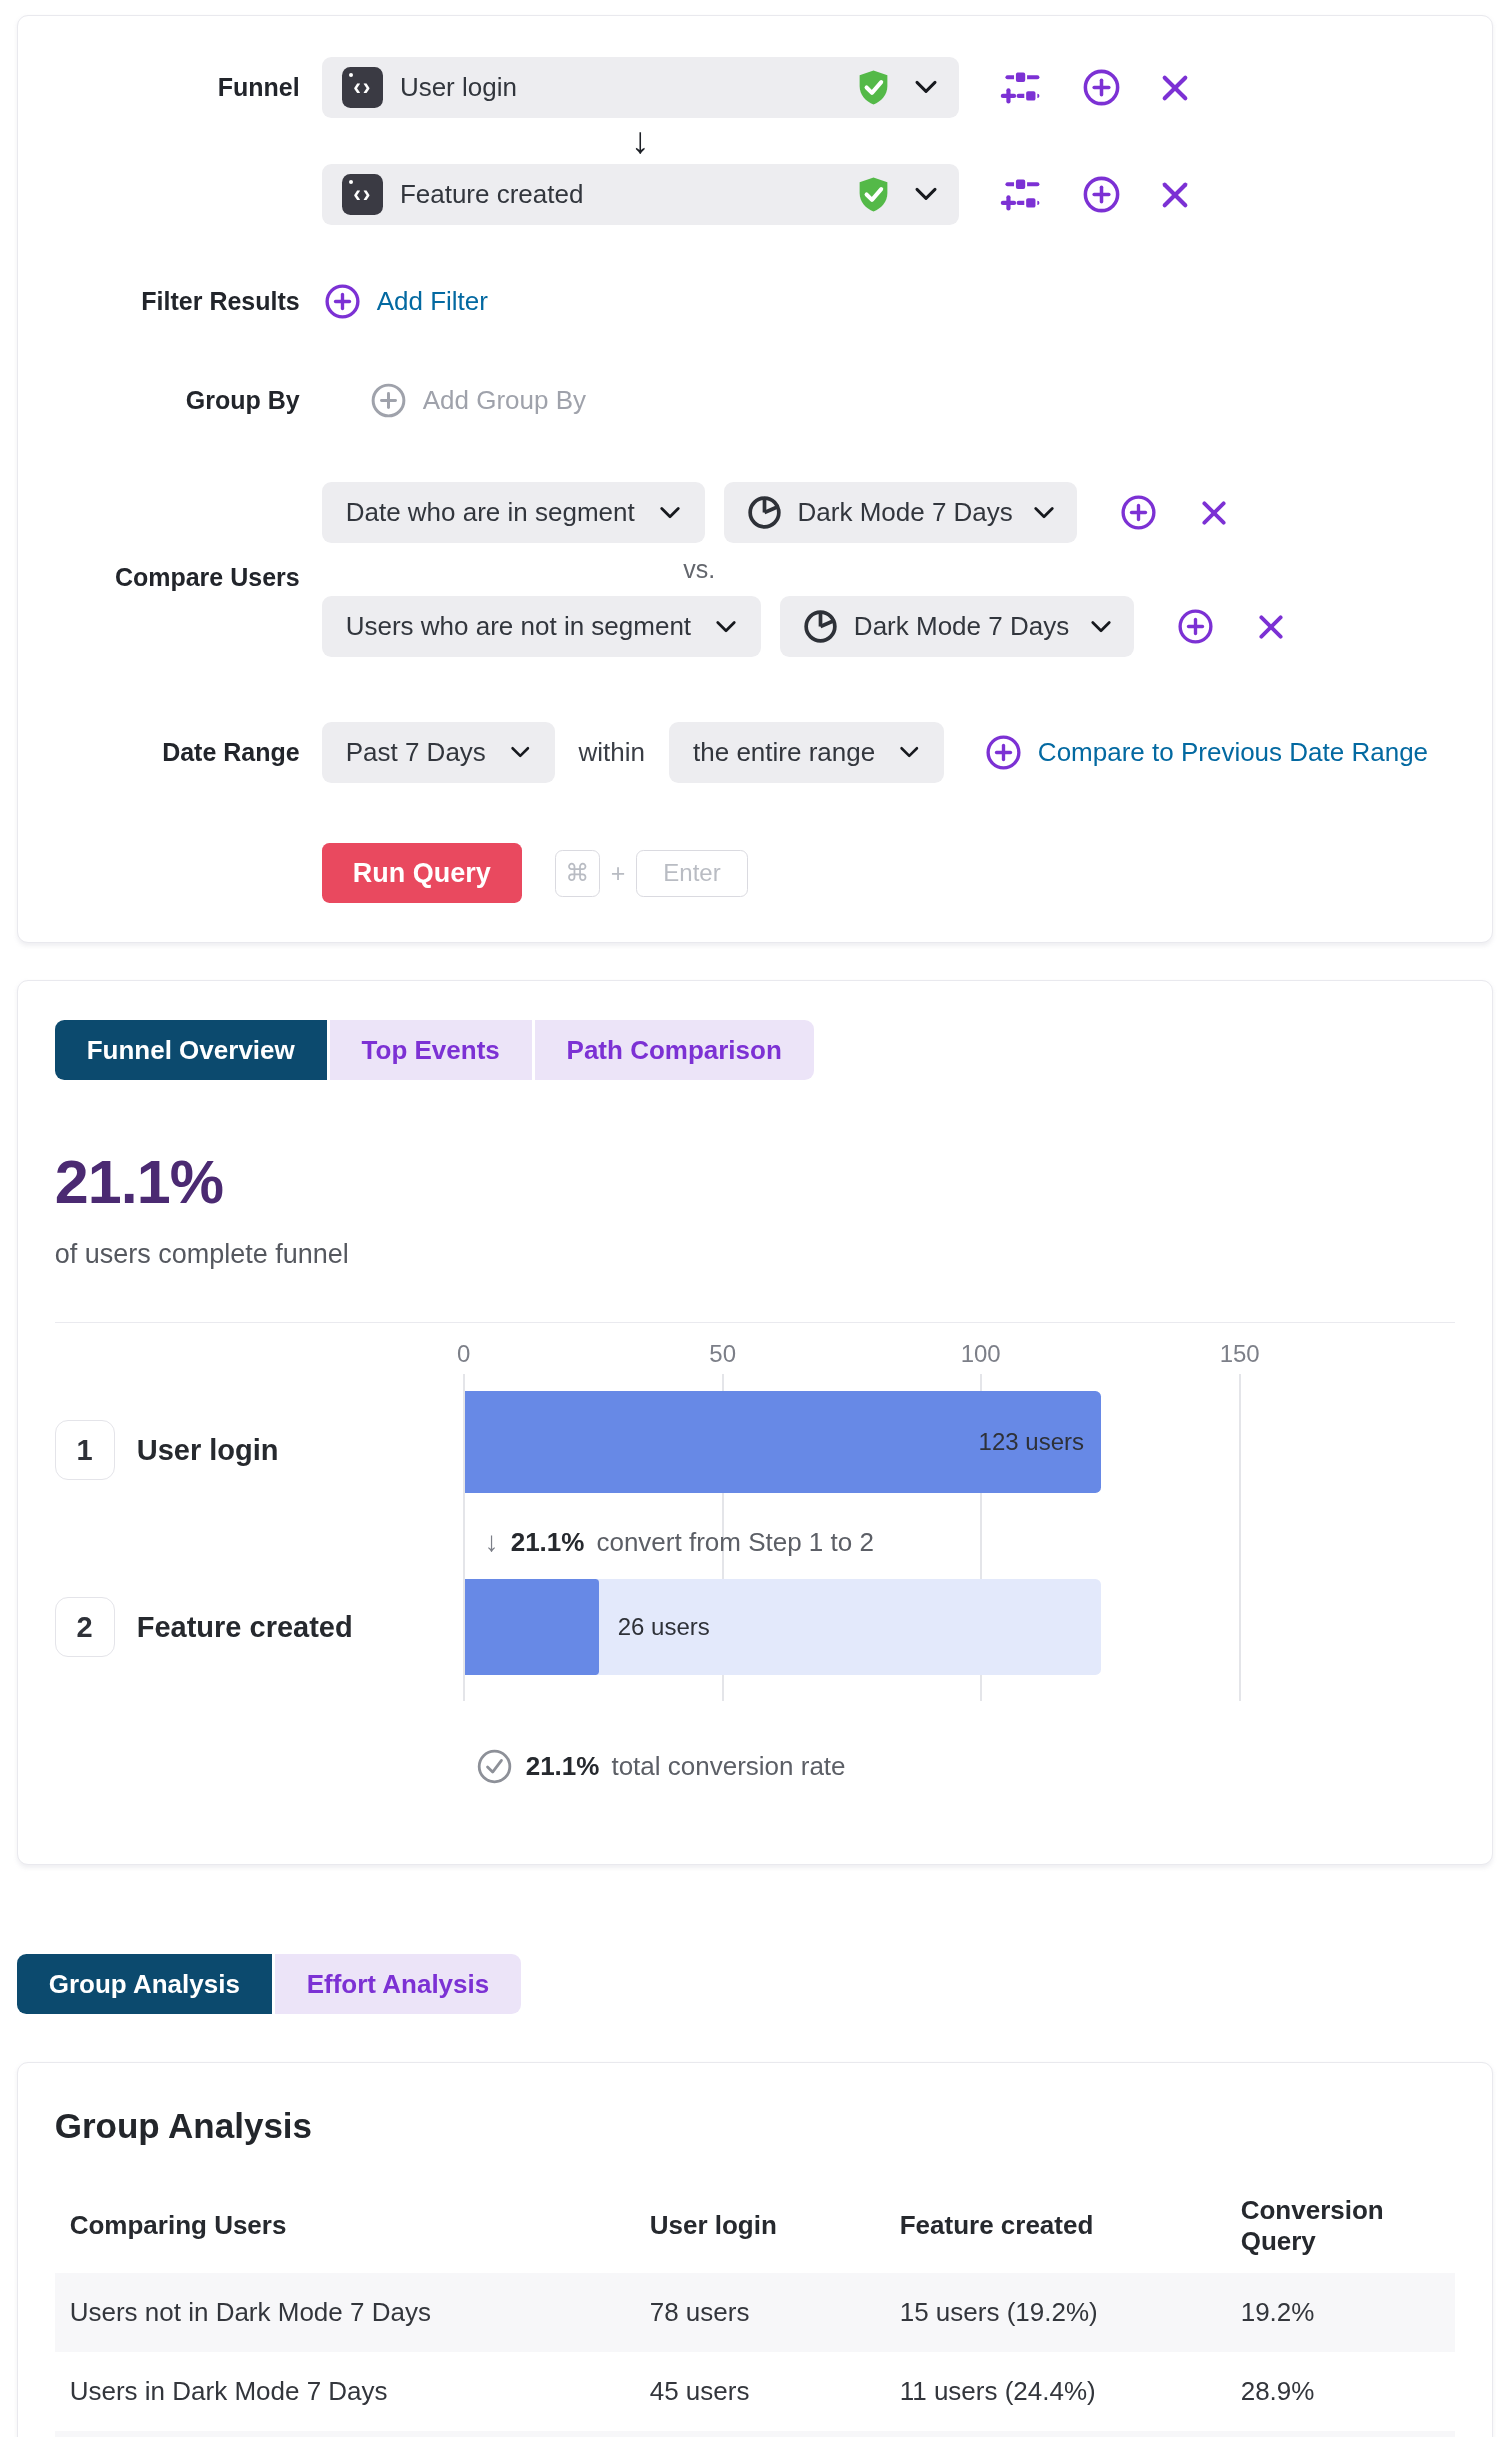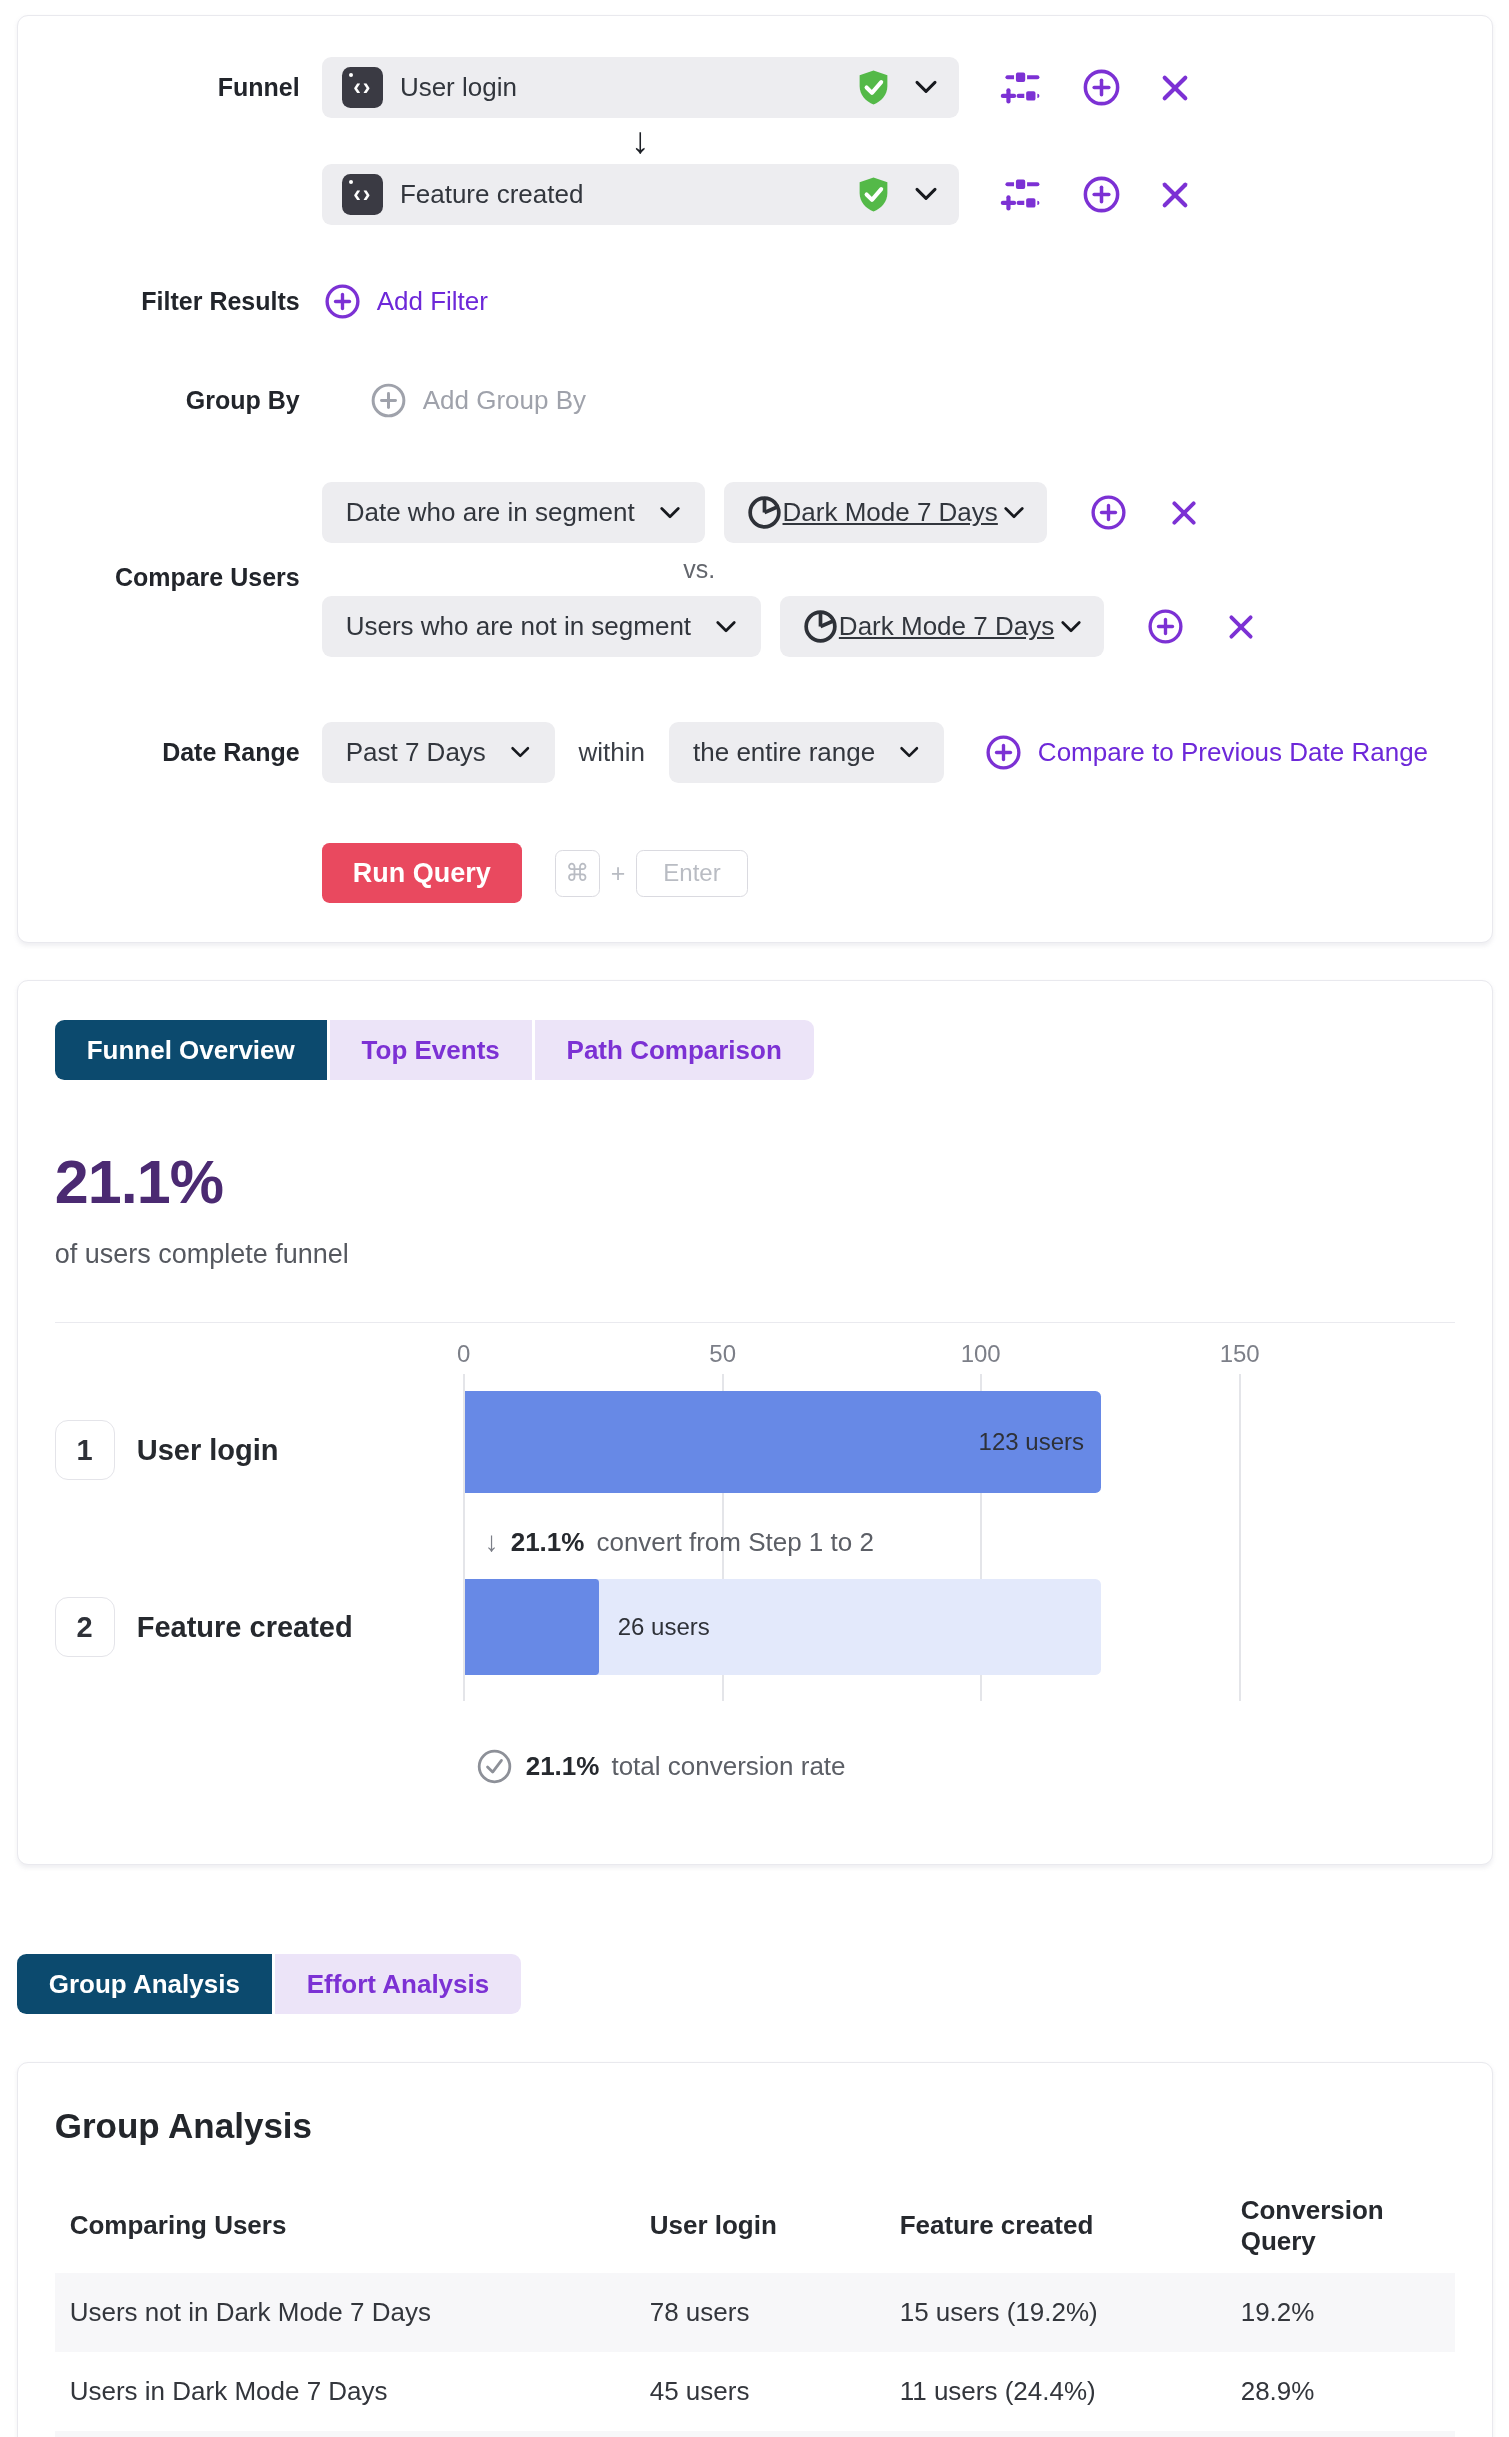--- a/index.html
+++ b/index.html
@@ -20,30 +20,30 @@
              display:flex;align-items:center;justify-content:center;font-size:23px;font-weight:700;letter-spacing:1.9px;flex:none;}
   .code-icon::before{content:"";position:absolute;top:5.6px;left:6.5px;width:4.6px;height:4.6px;border-radius:50%;background:#fff;}
   .shield{margin-left:auto;display:flex;flex:none;}
   .chev{display:flex;flex:none;margin-left:5.6px;}
   .icon-btn{display:flex;align-items:center;justify-content:center;cursor:pointer;flex:none;}
   .event-row{display:flex;align-items:center;}
   .event-row .icon-btn{margin-left:37px;}
   .event-row .icon-btn:first-of-type{margin-left:41px;}
   .arrow-glyph{font-size:37px;font-weight:400;color:#1d2026;}
   .between-arrow{width:637px;text-align:center;height:46px;line-height:46px;}
-  .link{display:inline-flex;align-items:center;gap:14px;font-size:26px;color:#6d28d9;cursor:pointer;}
+  .link{display:inline-flex;align-items:center;gap:14px;font-size:26px;color:#0369a1;cursor:pointer;}
   .link.muted{color:#9fa2ab;}
   .row-filter{margin-top:56px;}
   .row-group{margin-top:58px;gap:46px;}
   .row-compare{margin-top:61px;}
   .row-compare .flabel{padding-top:16px;}
   .compare-stack{display:flex;flex-direction:column;}
   .compare-line{display:flex;align-items:center;}
   .clause-dd{padding:0 24px;gap:18.6px;}
-  .segment-dd{padding:0 22px;margin-left:18.6px;text-decoration:underline;}
+  .segment-dd{padding:0 22px;gap:15px;margin-left:18.6px;}
   .compare-line .icon-btn{margin-left:41px;}
   .vs{width:755px;text-align:center;font-size:25px;color:#63666d;margin:12px 0;}
   .row-date{margin-top:65px;}
   .within{font-size:26px;color:#3a3e46;margin:0 24px;}
   .row-date .link{margin-left:39px;}
   .row-run{margin-top:60px;}
   .run-btn{height:60px;padding:0 31px;background:#e9495f;border:none;border-radius:7.4px;color:#fff;
            font-size:27px;font-weight:700;font-family:inherit;cursor:pointer;}
   .shortcut{display:flex;align-items:center;gap:11px;margin-left:33px;color:#b9bcc3;font-size:25px;}
   .key{border:1.9px solid #dadae0;border-radius:7.4px;color:#b9bcc3;display:flex;align-items:center;justify-content:center;}

